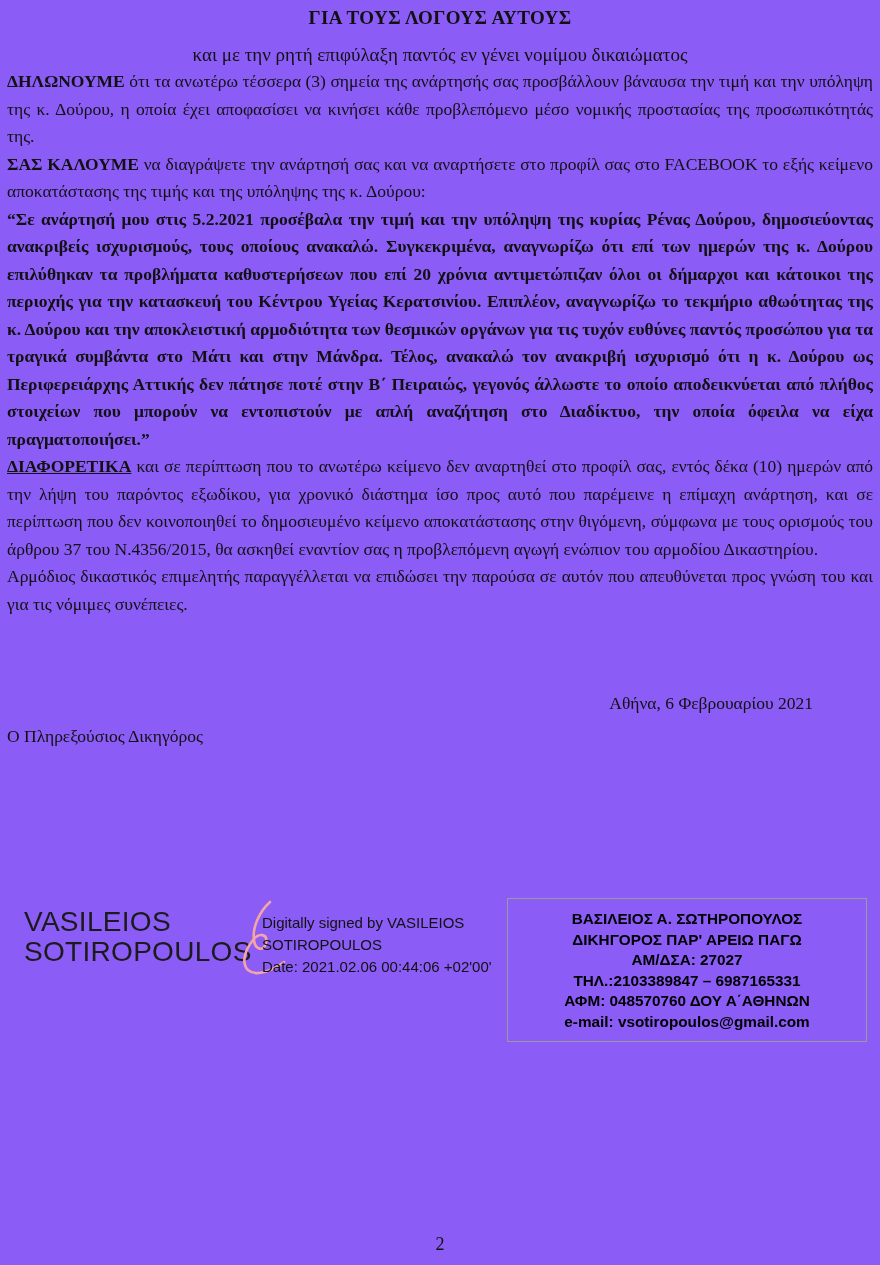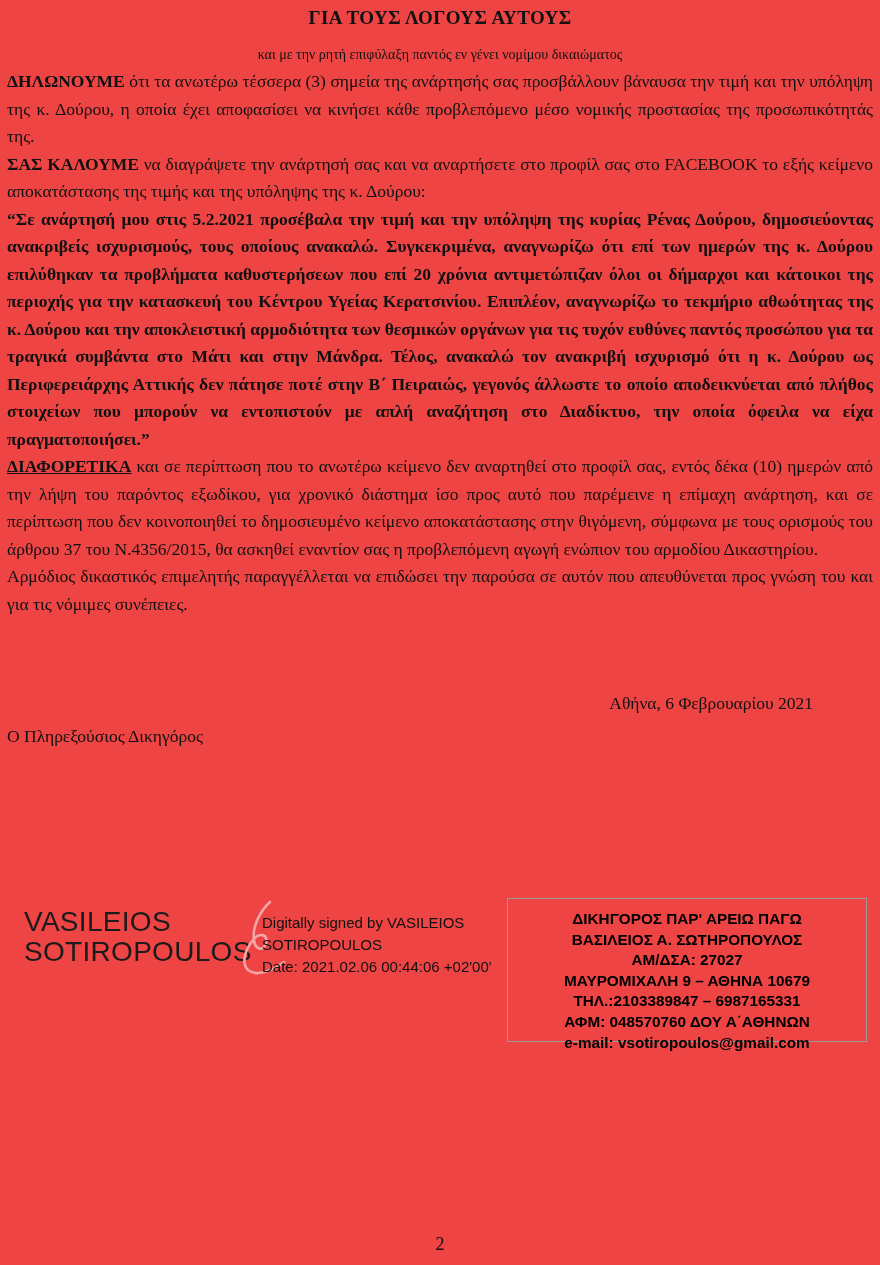--- a/index.html
+++ b/index.html
@@ -1,37 +1,37 @@
 <!DOCTYPE html>
 <html><head>
 <meta charset="utf-8">
 <style>
   html,body { margin:0; padding:0; background:#ffffff; }
   .page {
     position:relative;
     width:880px; height:1265px;
-    background:#ef4444;
+    background:#8b5cf6;
     color:#111;
     font-family:"Liberation Serif", serif;
     overflow:hidden;
   }
   .content { padding:3px 7px 0 7px; }
 
   .title {
     margin:2px 0 0 0;
     text-align:center;
     font-size:19px;
     font-weight:bold;
     line-height:26px;
     letter-spacing:0.4px;
   }
   .reservation {
     margin:11px 0 0 0;
     text-align:center;
-    font-size:14px;
+    font-size:19px;
     line-height:26px;
   }
   p.body {
     margin:0;
     font-size:17.5px;
     line-height:27.5px;
     text-align:justify;
     text-justify:inter-word;
   }
   p.body b { font-weight:bold;font-family:Liberation Serif, serif; }
@@ -127,23 +127,22 @@
       <path d="M34,3 C24,12 16,28 18,41 C19,51 28,53 30,44 C32,35 23,33 17,41 C9,51 5,64 12,71 C20,78 36,72 48,63" fill="none" stroke-width="2.6" stroke-linecap="round" stroke="#f2a6a6"></path>
     </svg>
   </div>
 
   <div class="sig-details">
     <div>Digitally signed by VASILEIOS SOTIROPOULOS</div>
     <div class="nowrap">Date: 2021.02.06 00:44:06 +02'00'</div>
   </div>
 
   <div class="stamp-box">
+    <div>ΒΑΣΙΛΕΙΟΣ Α. ΣΩΤΗΡΟΠΟΥΛΟΣ</div>
     <div>ΔΙΚΗΓΟΡΟΣ ΠΑΡ' ΑΡΕΙΩ ΠΑΓΩ</div>
-    <div>ΒΑΣΙΛΕΙΟΣ Α. ΣΩΤΗΡΟΠΟΥΛΟΣ</div>
     <div>ΑΜ/ΔΣΑ: 27027</div>
-    <div>ΜΑΥΡΟΜΙΧΑΛΗ 9 – ΑΘΗΝΑ 10679</div>
     <div>ΤΗΛ.:2103389847 – 6987165331</div>
     <div>ΑΦΜ: 048570760 ΔΟΥ Α΄ΑΘΗΝΩΝ</div>
     <div>e-mail: vsotiropoulos@gmail.com</div>
   </div>
 
   <div class="page-number">2</div>
 </div>
 
 </body></html>

